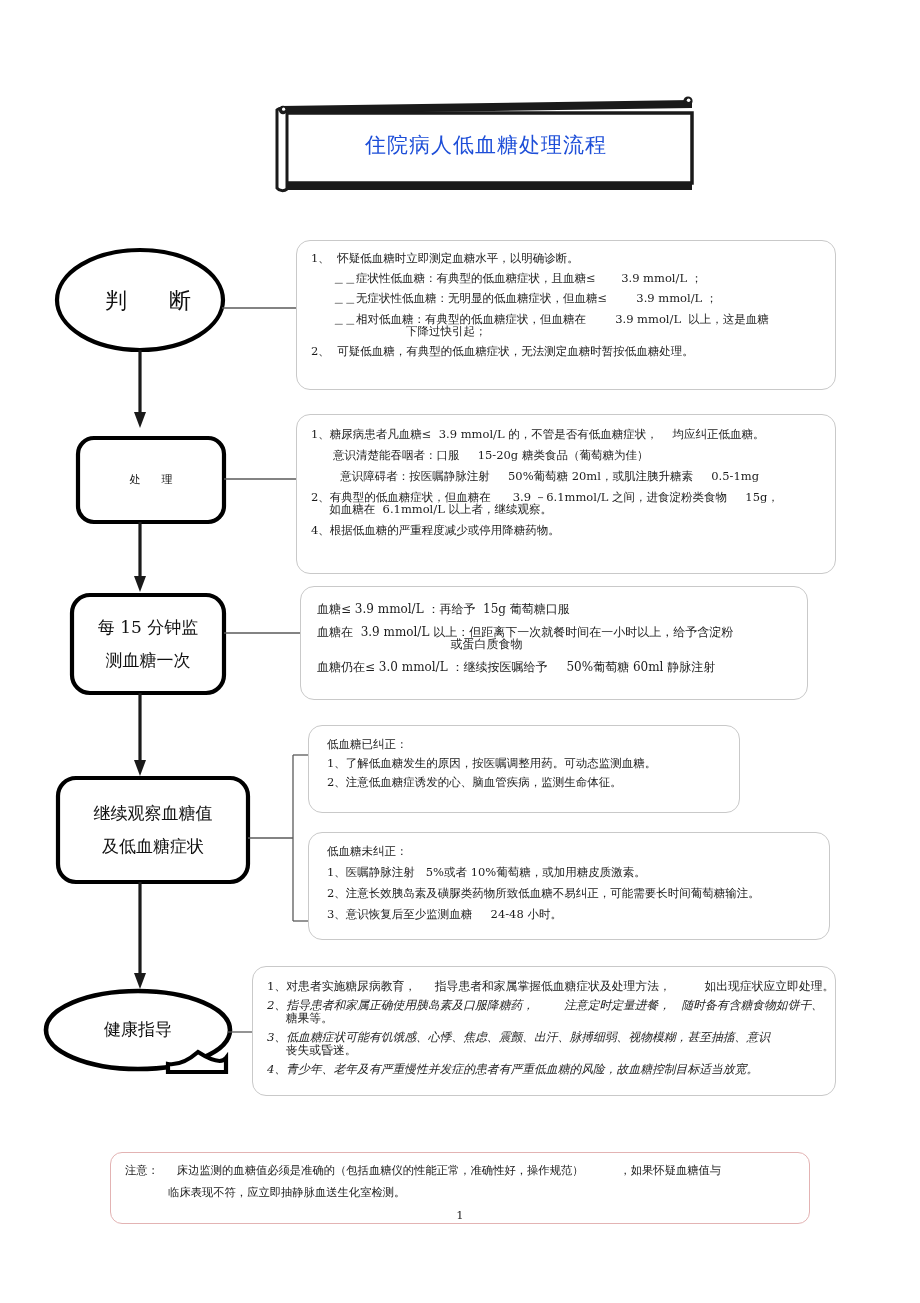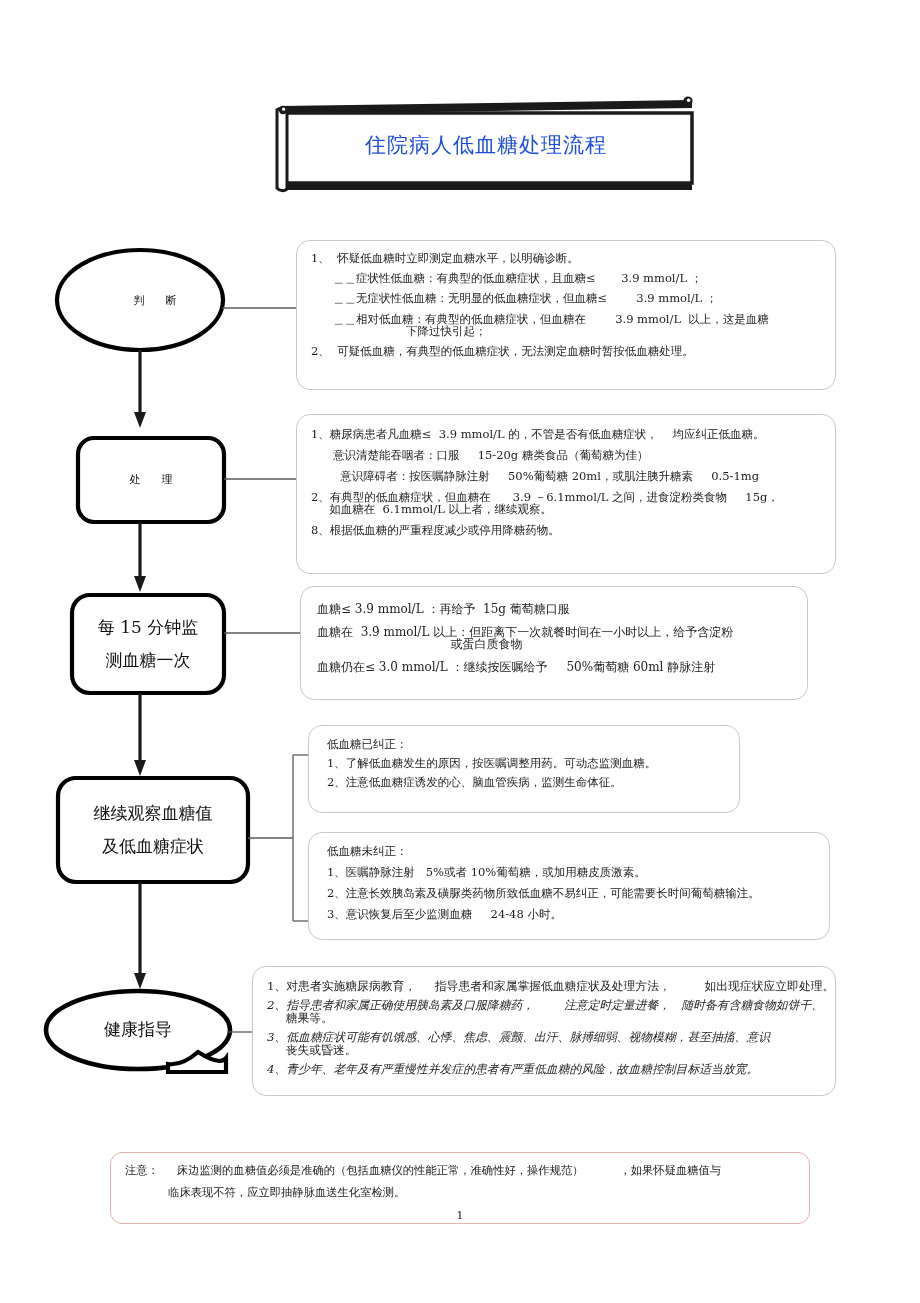--- a/index.html
+++ b/index.html
@@ -32,21 +32,21 @@
     position:absolute;
     display:flex;flex-direction:column;
     align-items:center;justify-content:center;
     text-align:center;
     font-family:"DejaVu Serif","Liberation Serif",serif;
     color:#111;
     line-height:1.75;
   }
   .node-label .l{display:block;white-space:pre;}
 
-  #label-judge{left:75px;top:262px;width:160px;height:78px;font-size:11px;}
+  #label-judge{left:68px;top:262px;width:160px;height:78px;font-size:22px;}
   #label-treat{left:78px;top:444px;width:146px;height:72px;font-size:11px;}
   #label-monitor{left:72px;top:600px;width:152px;height:88px;font-size:17px;}
   #label-observe{left:58px;top:784px;width:190px;height:92px;font-size:17px;}
   #label-health{left:52px;top:1004px;width:172px;height:52px;font-size:17px;}
   #label-monitor .l,#label-observe .l{line-height:1.95;}
 
   
   .content-box{
     position:absolute;
     box-sizing:border-box;
@@ -206,21 +206,21 @@
     <span class="ln">                          下降过快引起；</span>
     <span class="ln sp">2、  可疑低血糖，有典型的低血糖症状，无法测定血糖时暂按低血糖处理。</span>
   </div>
 
   <div class="content-box" id="box-treat">
     <span class="ln">1、糖尿病患者凡血糖≤  3.9 mmol/L 的，不管是否有低血糖症状，    均应纠正低血糖。</span>
     <span class="ln sp">      意识清楚能吞咽者：口服     15-20g 糖类食品（葡萄糖为佳）</span>
     <span class="ln sp">        意识障碍者：按医嘱静脉注射     50%葡萄糖 20ml，或肌注胰升糖素     0.5-1mg</span>
     <span class="ln sp">2、有典型的低血糖症状，但血糖在      3.9 －6.1mmol/L 之间，进食淀粉类食物     15g，</span>
     <span class="ln">     如血糖在  6.1mmol/L 以上者，继续观察。</span>
-    <span class="ln sp">8、根据低血糖的严重程度减少或停用降糖药物。</span>
+    <span class="ln sp">4、根据低血糖的严重程度减少或停用降糖药物。</span>
   </div>
 
   <div class="content-box" id="box-monitor">
     <span class="ln">血糖≤ 3.9 mmol/L ：再给予  15g 葡萄糖口服</span>
     <span class="ln sp">血糖在  3.9 mmol/L 以上：但距离下一次就餐时间在一小时以上，给予含淀粉</span>
     <span class="ln">                                   或蛋白质食物</span>
     <span class="ln sp">血糖仍在≤ 3.0 mmol/L ：继续按医嘱给予     50%葡萄糖 60ml 静脉注射</span>
   </div>
 
   <div class="content-box" id="box-corrected">

